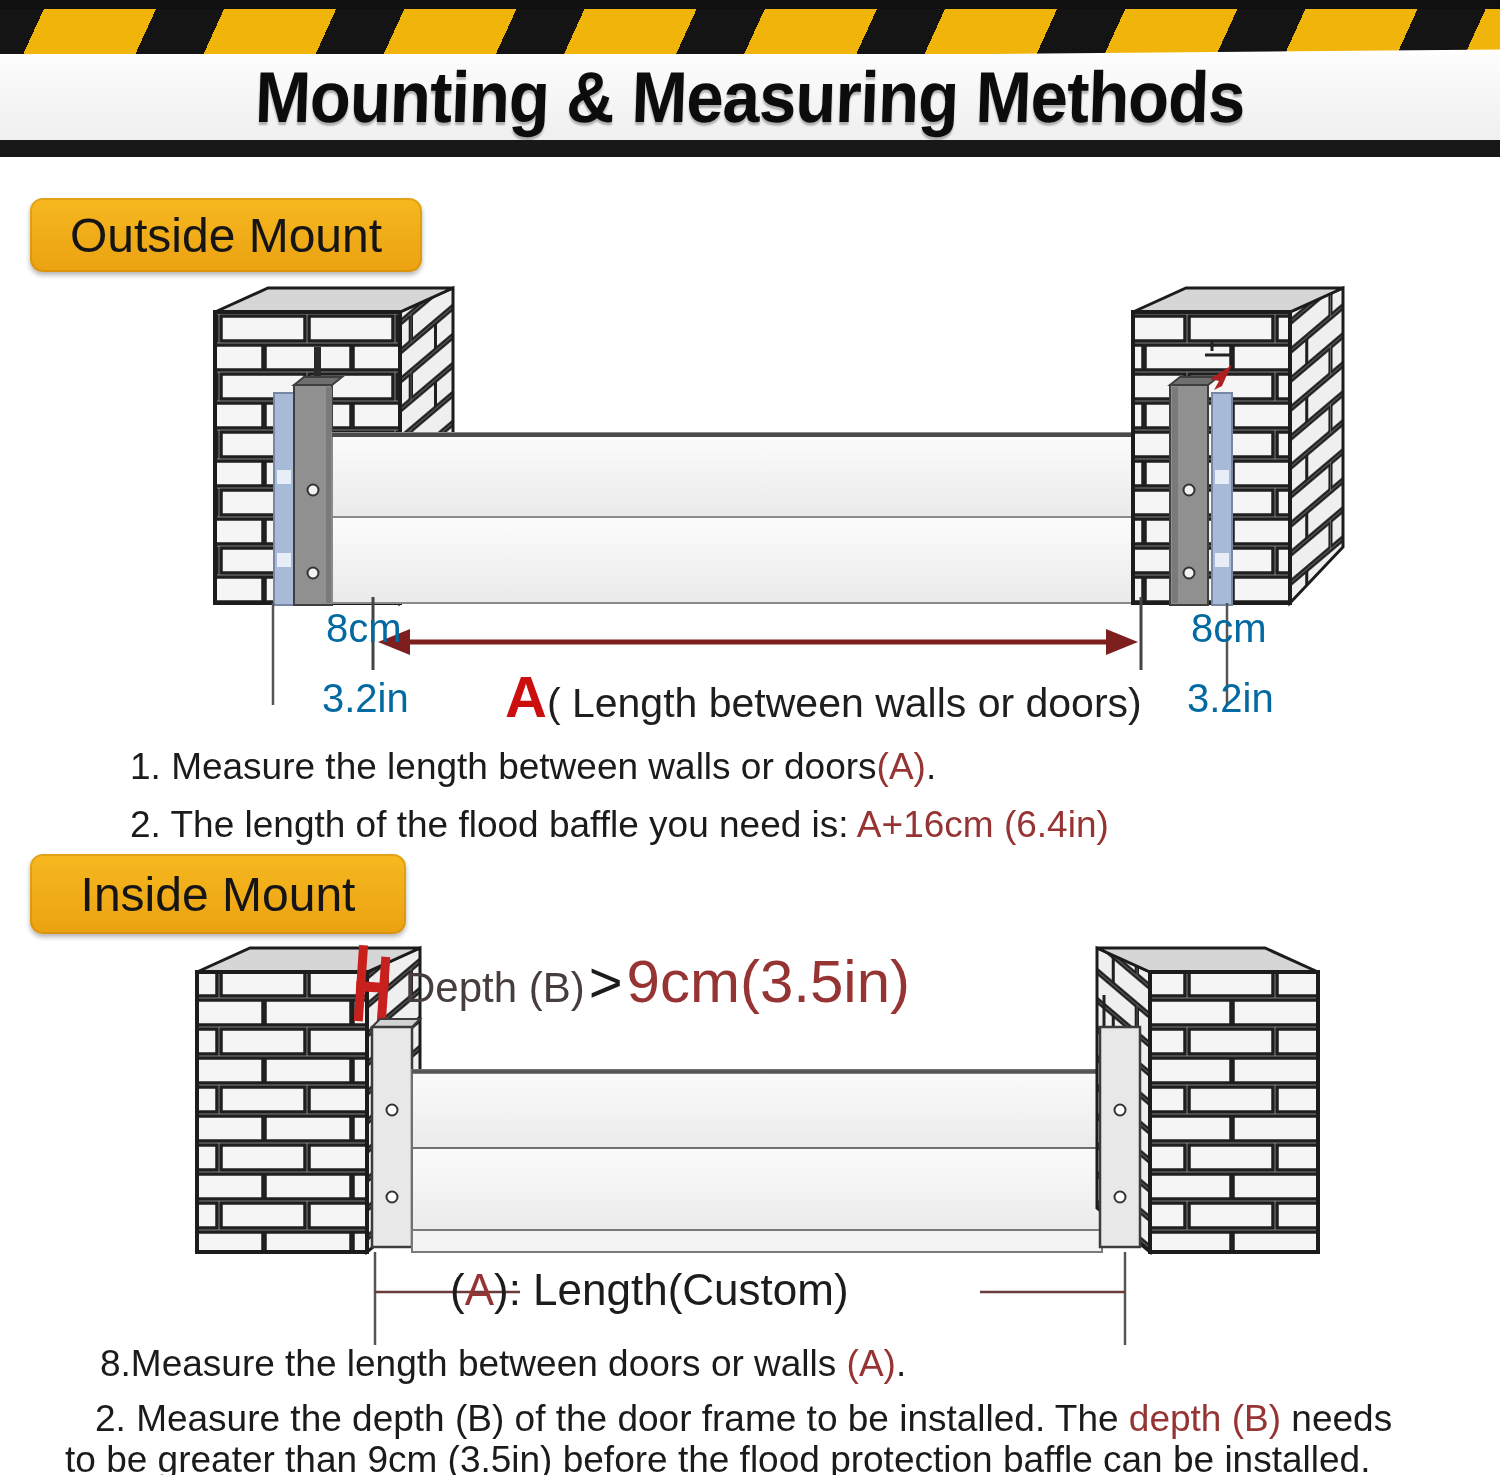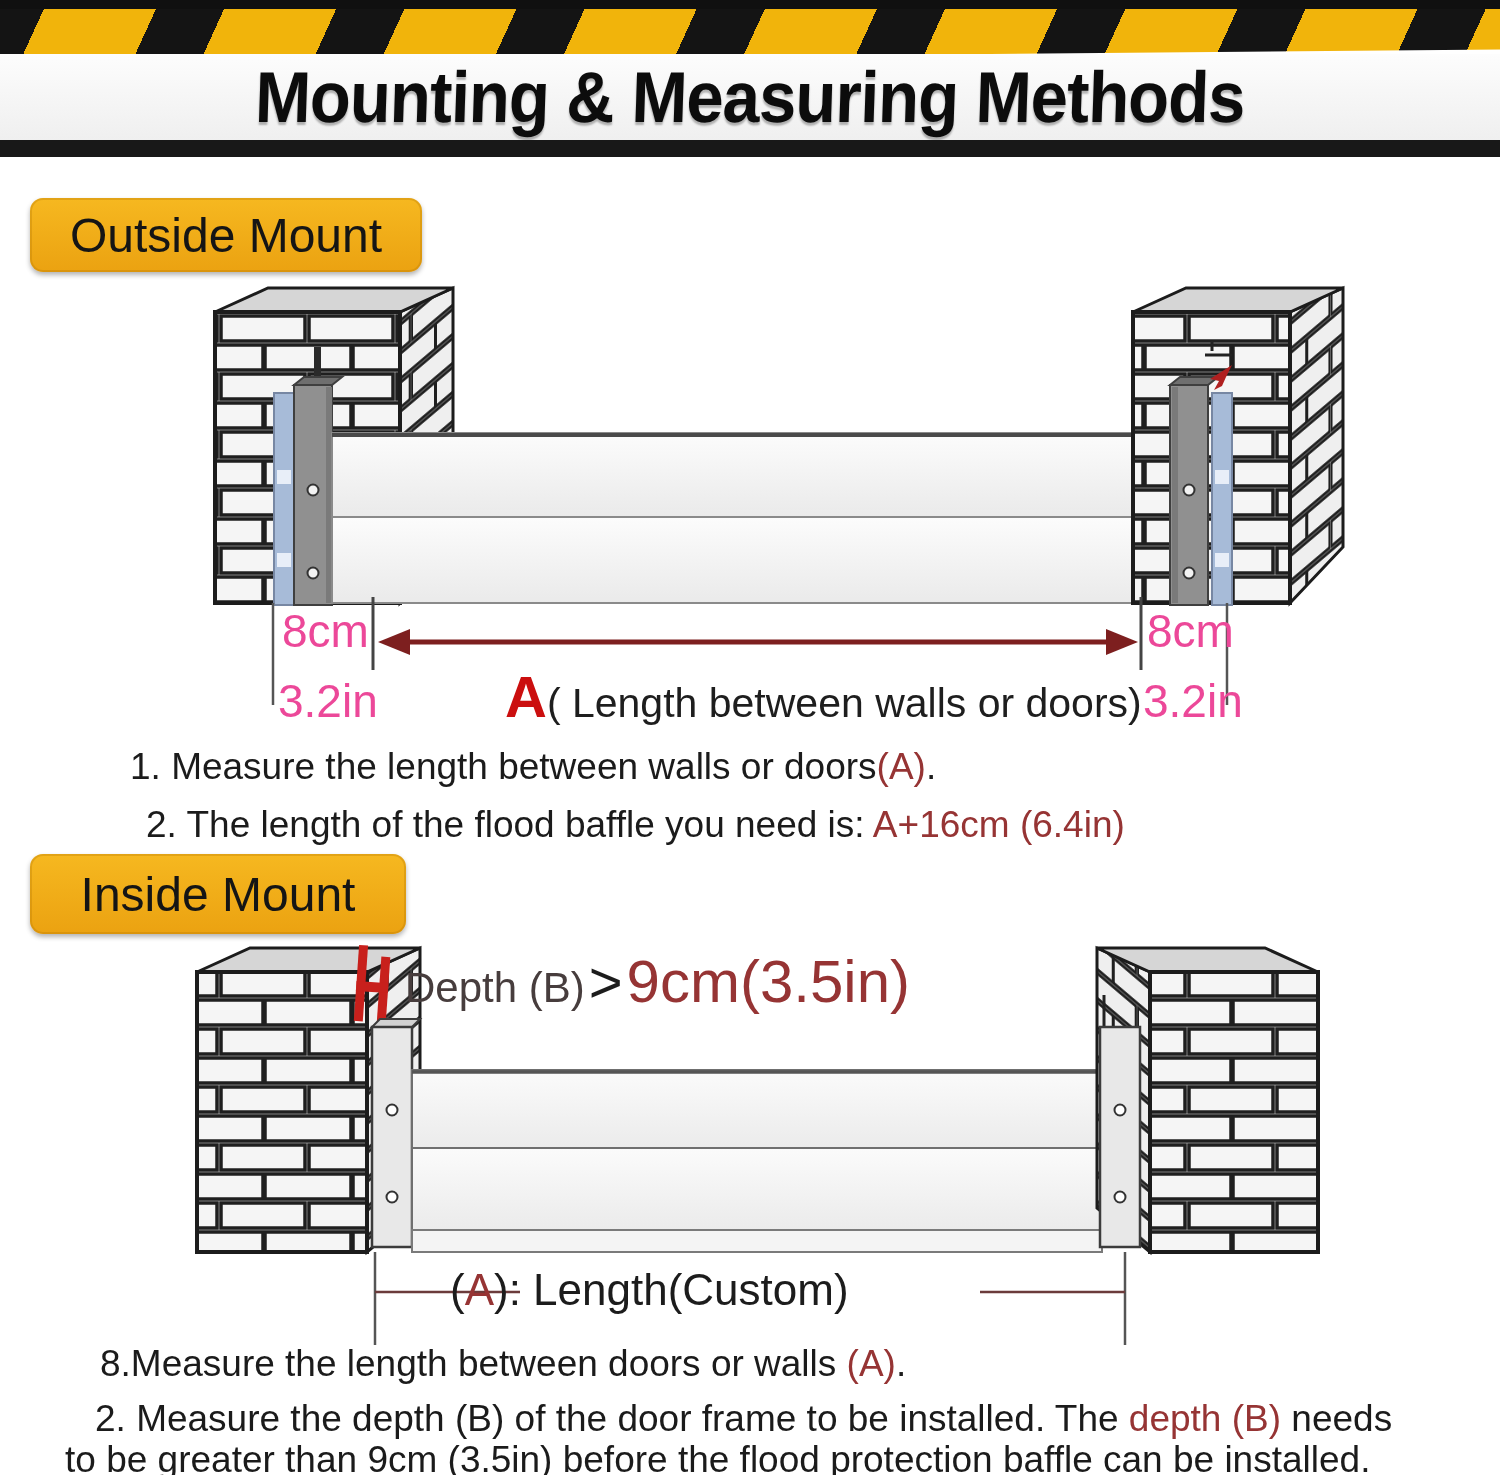--- a/index.html
+++ b/index.html
@@ -21,21 +21,21 @@
   
   .badge{position:absolute;left:30px;display:flex;align-items:center;justify-content:center;
         background:linear-gradient(180deg,#f6b820,#eba211);
         border-radius:13px;color:#151515;font-size:48px;white-space:nowrap;
         box-shadow:0 3px 5px rgba(0,0,0,.30), inset 0 0 0 2px rgba(180,115,0,.30);}
   .badge.outside{top:198px;width:392px;height:74px;}
   .badge.inside{top:854px;width:376px;height:80px;}
 
   
   .lbl{position:absolute;line-height:1;white-space:nowrap;}
-  .dim{font-size:46px;color:#ec4899;}
+  .dim{font-size:40px;color:#0369a1;margin-left:44px;}
   .span-label{display:flex;align-items:baseline;}
   .span-label .a{color:#cb0f0f;font-weight:700;font-size:58px;}
   .span-label .rest{font-size:41px;color:#1e1e1e;}
 
   .step{font-size:37px;color:#1b1b1b;}
   .accent{color:#963434;}
 
   .depth-label{display:flex;align-items:baseline;}
   .depth-label .pre{font-size:42px;color:#473d3d;}
   .depth-label .gt{font-size:58px;color:#1c1c1c;margin:0 4px;}
@@ -149,21 +149,21 @@
   <div class="lbl dim" style="left:1143px;top:678px">3.2in</div>
 
   <div class="lbl span-label" style="left:505px;top:668px">
     <span class="a">A</span>
       <span class="rest">( Length between walls or doors)</span>
   </div>
 
   <div class="lbl step" style="left:130px;top:748px">
     <span>1. Measure the length between walls or doors</span><span class="accent">(A)</span><span>.</span>
   </div>
-  <div class="lbl step" style="left:146px;top:806px">
+  <div class="lbl step" style="left:130px;top:806px">
     <span>2. The length of the flood baffle you need is: </span><span class="accent">A+16cm (6.4in)</span><span></span>
   </div>
 
   <div class="badge inside">
     <span>Inside Mount</span>
   </div>
 
   <svg style="top:940px" width="1500" height="410" viewBox="0 0 1500 410">
     <defs>
       <linearGradient id="gb2" x1="0" y1="0" x2="0" y2="1">

